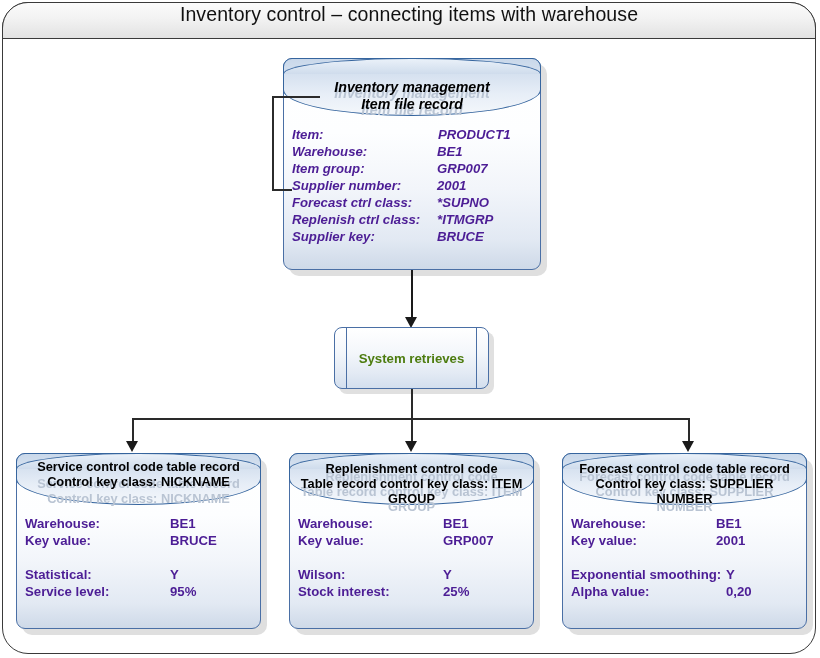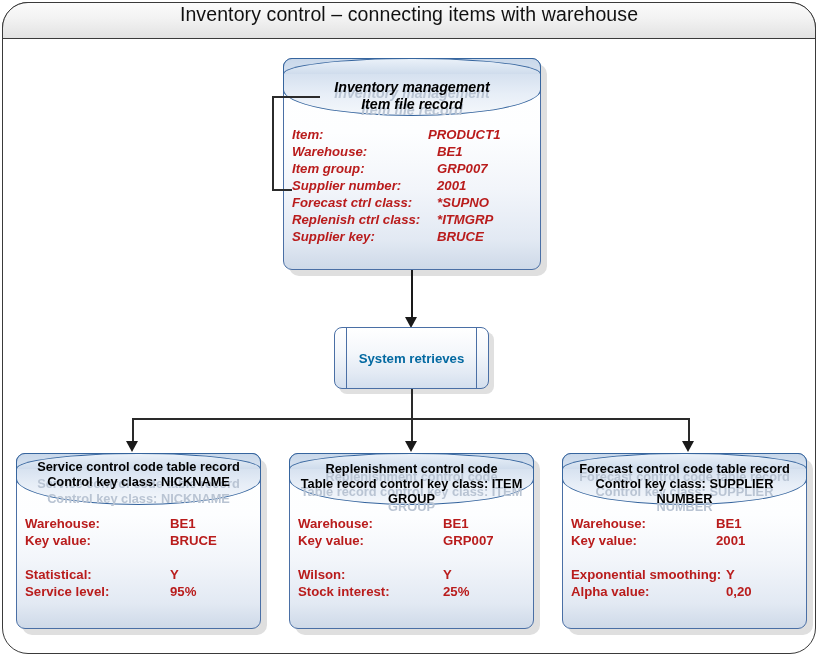--- a/index.html
+++ b/index.html
@@ -97,21 +97,21 @@
   .cyl .rows{
     position:absolute;left:0;right:0;
     z-index:4;
   }
   .row{
     position:relative;
     height:17px;
     line-height:17px;
     font-size:13.2px;
     font-weight:bold;
-    color:#b91c1c;
+    color:#4c1d95;
     white-space:nowrap;
   }
   .row .lbl{position:absolute;left:0;}
   .row .val{position:absolute;}
   .row.gap{height:17px;}
 
   
   .proc{position:absolute;}
   .proc .shadow{
     position:absolute;left:5px;top:5px;width:100%;height:100%;
@@ -125,21 +125,21 @@
     background:linear-gradient(to bottom,#ffffff 0%,#f4f7fb 40%,#e3eaf4 75%,#d3dfee 100%);
   }
   .proc .bar{
     position:absolute;top:0;bottom:0;width:1.3px;background:#4a6fa5;
   }
   .proc .bar.l{left:11px;}
   .proc .bar.r{right:11px;}
   .proc .txt{
     position:absolute;left:0;right:0;top:0;bottom:0;
     display:flex;align-items:center;justify-content:center;
-    font-size:13.2px;font-weight:bold;color:#0369a1;
+    font-size:13.2px;font-weight:bold;color:#4d7c0f;
   }
 
   
   .ln{position:absolute;background:#1a1a1a;}
   .ln.v{width:1.8px;}
   .ln.h{height:1.8px;}
   .ln.thin{background:#2a2a2a;}
   .arrow{
     position:absolute;
     width:0;height:0;
@@ -172,21 +172,21 @@
         <span>Item file record</span>
       </div>
       <div class="cap-label" style="font-size:14.2px;">
         <span>Inventory management</span><br>
         <span>Item file record</span>
       </div>
     </div>
     <div class="rows" style="top:68px;left:9px;right:9px;">
       <div class="row">
         <span class="lbl">Item:</span>
-        <span class="val" style="left:136px;">PRODUCT1</span>
+        <span class="val" style="left:146px;">PRODUCT1</span>
       </div>
       <div class="row">
         <span class="lbl">Warehouse:</span>
         <span class="val" style="left:145px;">BE1</span>
       </div>
       <div class="row">
         <span class="lbl">Item group:</span>
         <span class="val" style="left:145px;">GRP007</span>
       </div>
       <div class="row">

